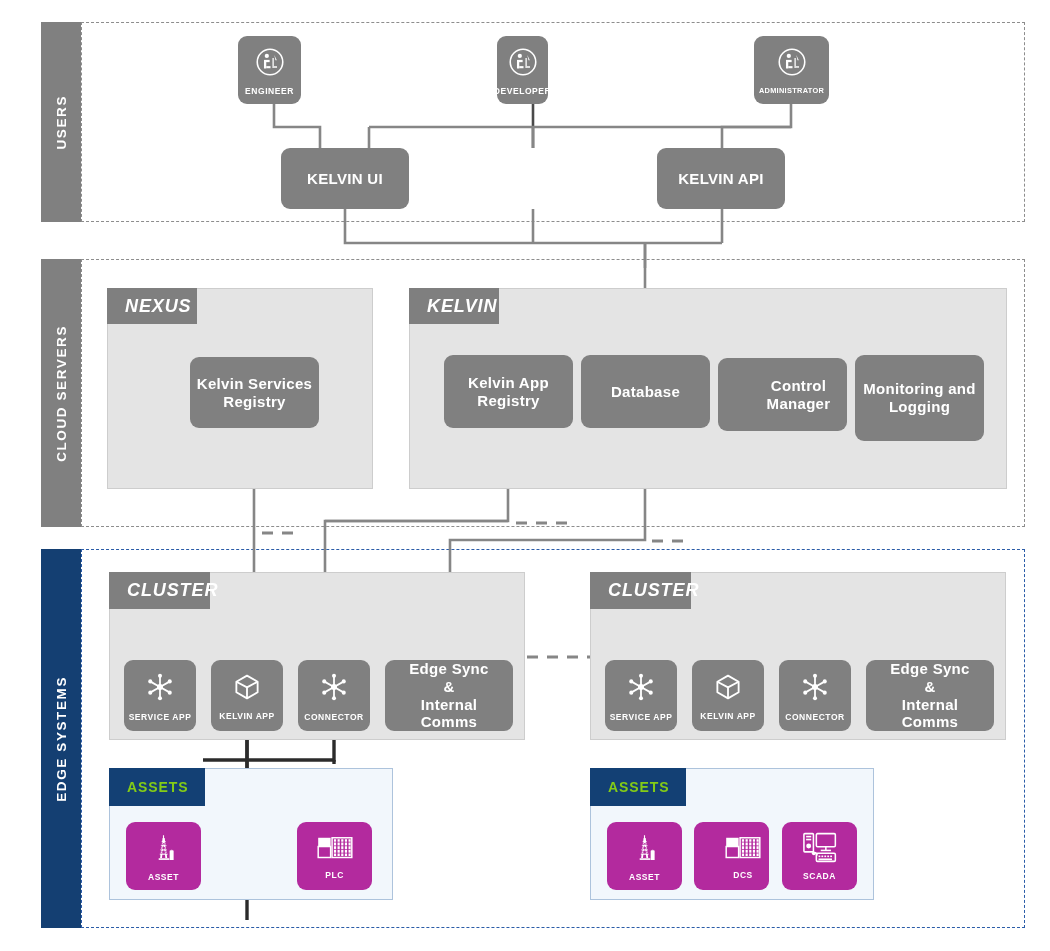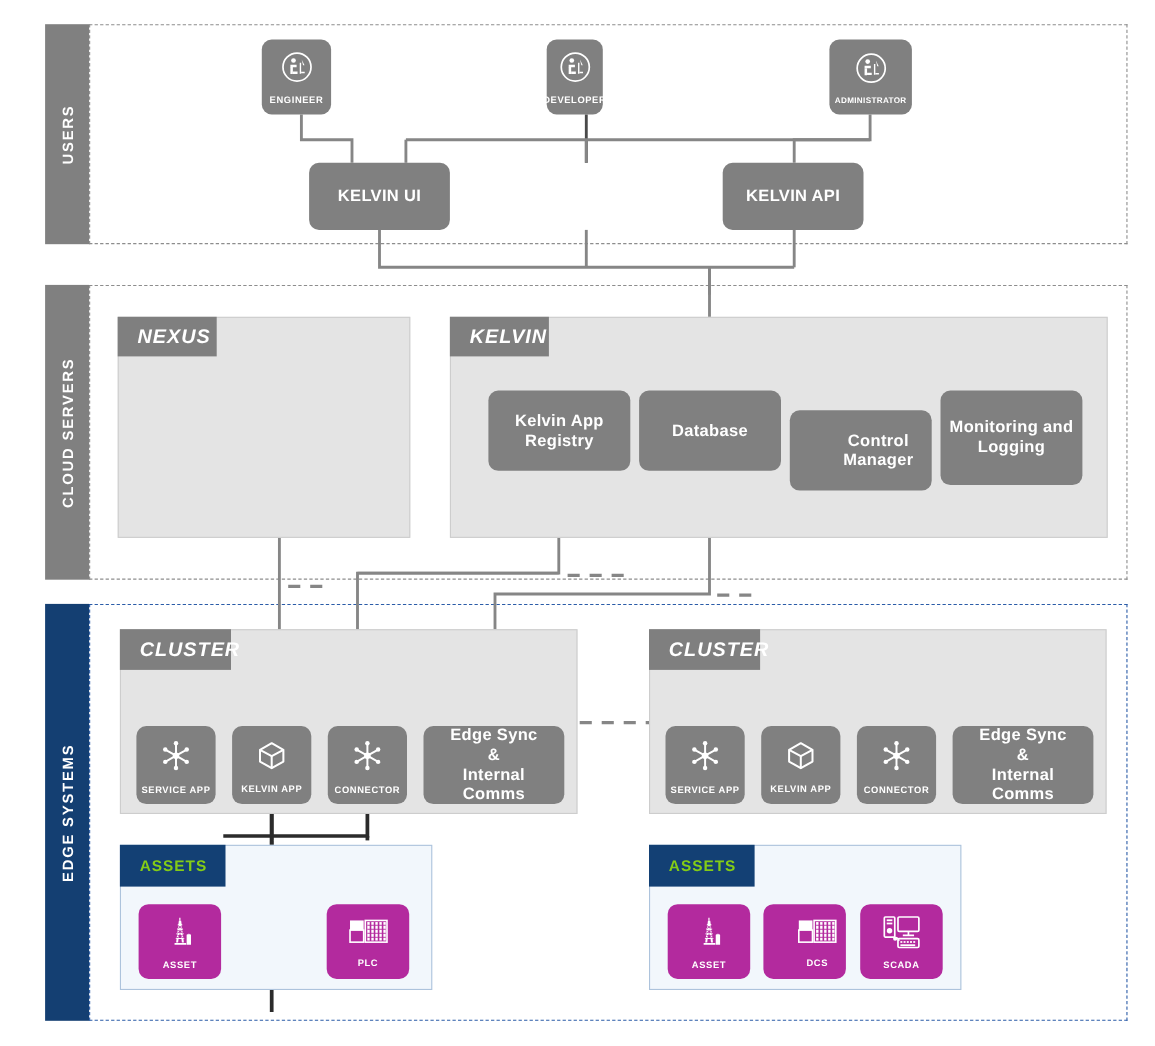--- a/index.html
+++ b/index.html
@@ -189,33 +189,36 @@
     <span class="node-title">KELVIN UI</span>
   </div>
   <div class="node" style="left:657px;top:148px;width:128px;height:61px;">
     <span class="node-title">KELVIN API</span>
   </div>
 
   <div class="group" style="left:107px;top:288px;width:266px;height:201px;"></div>
   <div class="group-tab" style="left:107px;top:288px;width:90px;height:36px;">
     <span>NEXUS</span>
   </div>
+  <div class="node" style="left:190px;top:357px;width:129px;height:71px;">
+    <span class="node-title">Kelvin Services Registry</span>
+  </div>
 
   <div class="group" style="left:409px;top:288px;width:598px;height:201px;"></div>
   <div class="group-tab" style="left:409px;top:288px;width:90px;height:36px;">
     <span>KELVIN</span>
   </div>
 
   <div class="node" style="left:444px;top:355px;width:129px;height:73px;">
     <span class="node-title">Kelvin App Registry</span>
   </div>
   <div class="node" style="left:581px;top:355px;width:129px;height:73px;">
     <span class="node-title">Database</span>
   </div>
-  <div class="node" style="left:718px;top:373px;width:129px;height:73px;padding-left:32px;">
+  <div class="node" style="left:718px;top:358px;width:129px;height:73px;padding-left:32px;">
     <span class="node-title">Control Manager</span>
   </div>
   <div class="node" style="left:855px;top:355px;width:129px;height:86px;">
     <span class="node-title">Monitoring and Logging</span>
   </div>
 
   <div class="group" style="left:109px;top:572px;width:416px;height:168px;"></div>
   <div class="group-tab" style="left:109px;top:572px;width:101px;height:37px;">
     <span>CLUSTER</span>
   </div>

